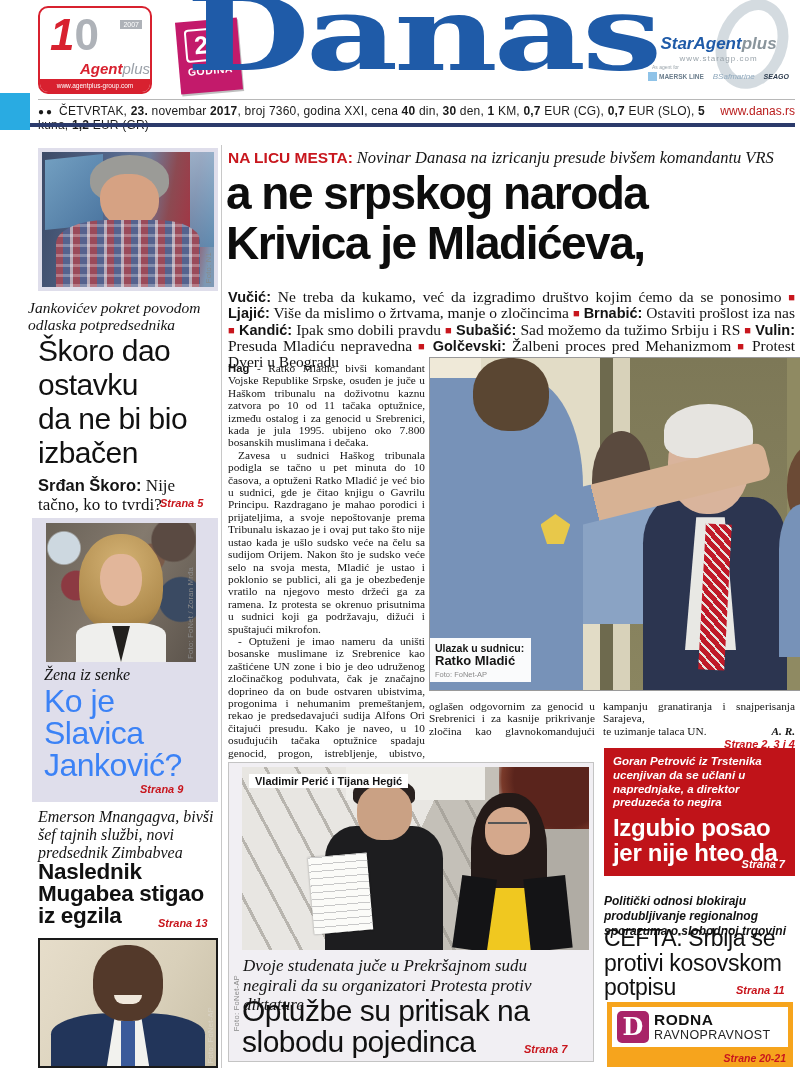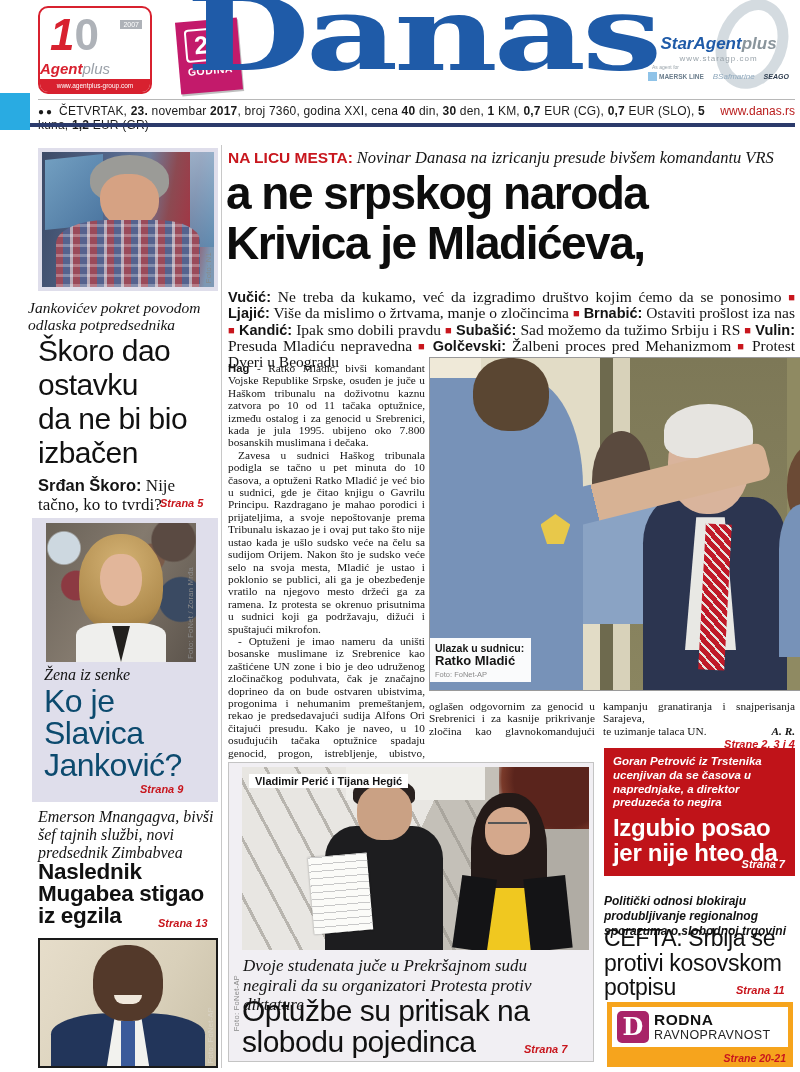--- a/index.html
+++ b/index.html
@@ -15,21 +15,21 @@
   .pref{font-family:"Liberation Sans",sans-serif;font-style:italic;font-weight:700;font-size:11px;color:var(--red);}
   .kick{font-style:italic;font-size:15.5px;line-height:1.12;}
   .vcredit{position:absolute;font-family:"Liberation Sans",sans-serif;font-size:7.5px;color:#8a8a8a;
            writing-mode:vertical-rl;transform:rotate(180deg);letter-spacing:.3px;}
 
   
   .agent-logo{left:38px;top:6px;width:114px;height:88px;border:2px solid #d8212f;border-radius:10px;background:#fff;overflow:hidden;}
   .agent-ten{position:absolute;left:10px;top:2px;font-family:"Liberation Sans",sans-serif;font-weight:700;font-size:44px;font-style:italic;color:#d8212f;}
   .agent-ten .zero{color:#aeb2b8;font-style:normal;}
   .agent-2007{position:absolute;right:8px;top:12px;font-family:"Liberation Sans",sans-serif;font-size:7px;color:#fff;background:#aeb2b8;padding:1px 3px;}
-  .agent-name{position:absolute;left:0;right:0;top:52px;text-align:left;font-family:"Liberation Sans",sans-serif;font-style:italic;font-weight:700;font-size:15px;color:#d8212f;}
+  .agent-name{position:absolute;left:0;right:0;top:52px;text-align:right;font-family:"Liberation Sans",sans-serif;font-style:italic;font-weight:700;font-size:15px;color:#d8212f;}
   .agent-name .plus{color:#9aa0a8;font-weight:400;}
   .agent-url{position:absolute;left:0;right:0;bottom:0;height:13px;background:#d8212f;color:#fff;font-family:"Liberation Sans",sans-serif;font-size:6.5px;text-align:center;line-height:13px;}
   .badge20{left:178px;top:20px;width:62px;height:72px;background:var(--magenta);transform:rotate(-5deg);text-align:center;box-shadow:1px 2px 0 rgba(0,0,0,.25);}
   .badge20 .num{display:inline-block;margin-top:8px;border:2px solid #fff;border-radius:4px;padding:0 7px;color:#fff;font-family:"Liberation Sans",sans-serif;font-weight:700;font-size:25px;line-height:1.15;}
   .badge20 .lbl{display:block;color:#fff;font-family:"Liberation Sans",sans-serif;font-weight:700;font-size:10.5px;margin-top:3px;letter-spacing:.5px;}
   .masthead{left:186px;top:-22px;font-family:"DejaVu Serif",serif;font-weight:700;font-size:102px;line-height:1.1;color:var(--blue);letter-spacing:-3px;transform:scaleX(1.40);transform-origin:left top;}
   .staragent{left:642px;top:4px;width:153px;height:90px;}
   .swoosh{position:absolute;right:8px;top:-6px;width:70px;height:92px;border:11px solid #c2ccd3;border-radius:50%;transform:rotate(20deg);opacity:.7;}
   .sa-name{position:absolute;left:0;right:0;top:30px;text-align:center;font-family:"Liberation Sans",sans-serif;font-style:italic;font-weight:700;font-size:17px;color:var(--blue);}
   .sa-name .plus{color:#8a959c;}
@@ -53,21 +53,21 @@
   .b1-photo{left:38px;top:148px;width:180px;height:143px;background:var(--lav);padding:4px;}
   .scene{position:relative;width:100%;height:100%;overflow:hidden;}
   .b1-kick{left:28px;top:299px;width:176px;}
   .b1-head{left:38px;top:334px;width:182px;font-family:"Liberation Sans",sans-serif;font-size:30px;line-height:34px;letter-spacing:-.5px;color:#111;}
   .b1-quote{left:38px;top:476px;width:180px;font-size:17px;line-height:19px;}
   .b1-quote .sb{font-size:16.5px;}
   .b1-page{left:160px;top:497px;}
   .b2-panel{left:32px;top:518px;width:186px;height:284px;background:var(--lav);}
   .b2-photo{left:46px;top:523px;width:150px;height:139px;}
   .b2-kick{left:44px;top:666px;width:160px;font-size:16px;}
-  .b2-head{left:44px;top:685px;width:168px;font-family:"Liberation Sans",sans-serif;font-size:32px;line-height:32px;letter-spacing:-.5px;color:#0c4a6e;}
+  .b2-head{left:44px;top:685px;width:168px;font-family:"Liberation Sans",sans-serif;font-size:32px;line-height:32px;letter-spacing:-.5px;color:#3b82f6;}
   .b2-page{left:140px;top:783px;}
   .b3-kick{left:38px;top:808px;width:180px;font-size:16px;}
   .b3-head{left:38px;top:861px;width:182px;font-family:"Liberation Sans",sans-serif;font-weight:700;font-size:22.5px;line-height:22px;letter-spacing:-.3px;color:#111;}
   .b3-page{left:158px;top:917px;}
   .b3-photo{left:38px;top:938px;width:180px;height:130px;border:2px solid #1a1a1a;}
 
   
   .mkick{left:228px;top:148px;width:567px;font-size:16.5px;}
   .mkick .lbl{font-family:"Liberation Sans",sans-serif;font-weight:700;font-style:normal;font-size:15.5px;color:var(--red);margin-right:4px;}
   .mkick .txt{font-style:italic;}
@@ -353,21 +353,21 @@
     <div class="vcredit" style="left:3px;bottom:30px;">Foto: FoNet-AP</div>
     <div class="stud-kick">Dvoje studenata juče u Prekršajnom sudu negirali da su organizatori Protesta protiv diktature</div>
     <div class="stud-head">
         <div>Optužbe su pritisak na</div>
         <div>slobodu pojedinca</div>
       </div>
     <div class="pref stud-page">Strana 7</div>
   </div>
 
   <div class="abs red-box">
-    <div class="rb-kick">Goran Petrović iz Trstenika ucenjivan da se časova u naprednjake, a direktor preduzeća to negira</div>
+    <div class="rb-kick">Goran Petrović iz Trstenika ucenjivan da se učlani u naprednjake, a direktor preduzeća to negira</div>
     <div class="rb-head">
         <div>Izgubio posao</div>
         <div>jer nije hteo da</div>
       </div>
     <div class="rb-page">Strana 7</div>
   </div>
 
   <div class="abs cefta-kick">Politički odnosi blokiraju produbljivanje regionalnog sporazuma o slobodnoj trgovini</div>
   <div class="abs cefta-head">
       <div>CEFTA: Srbija se</div>

